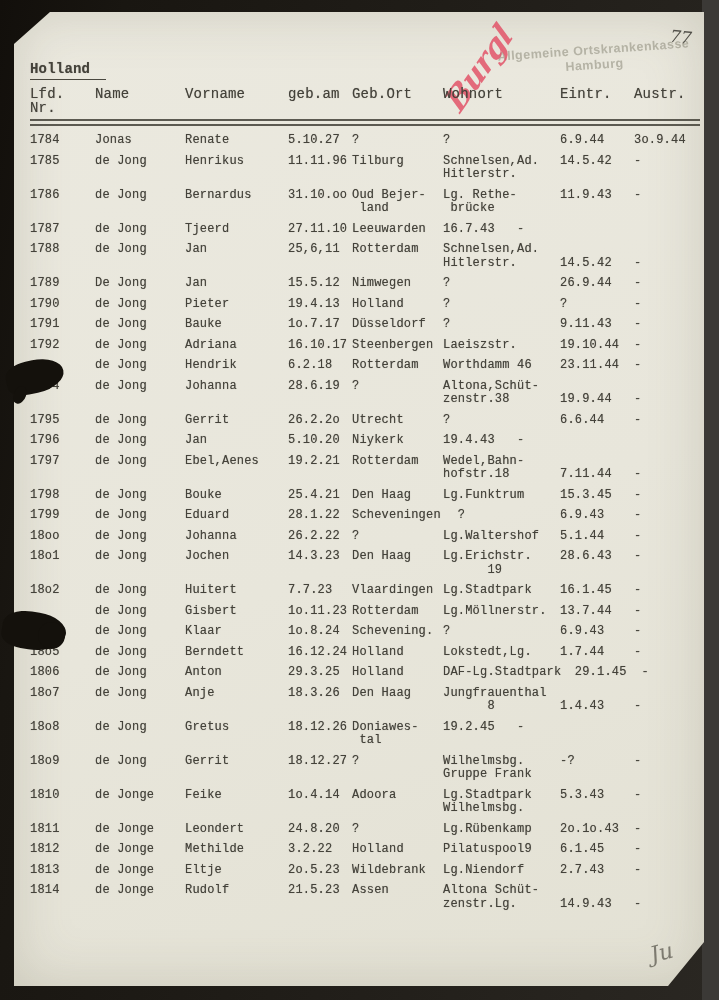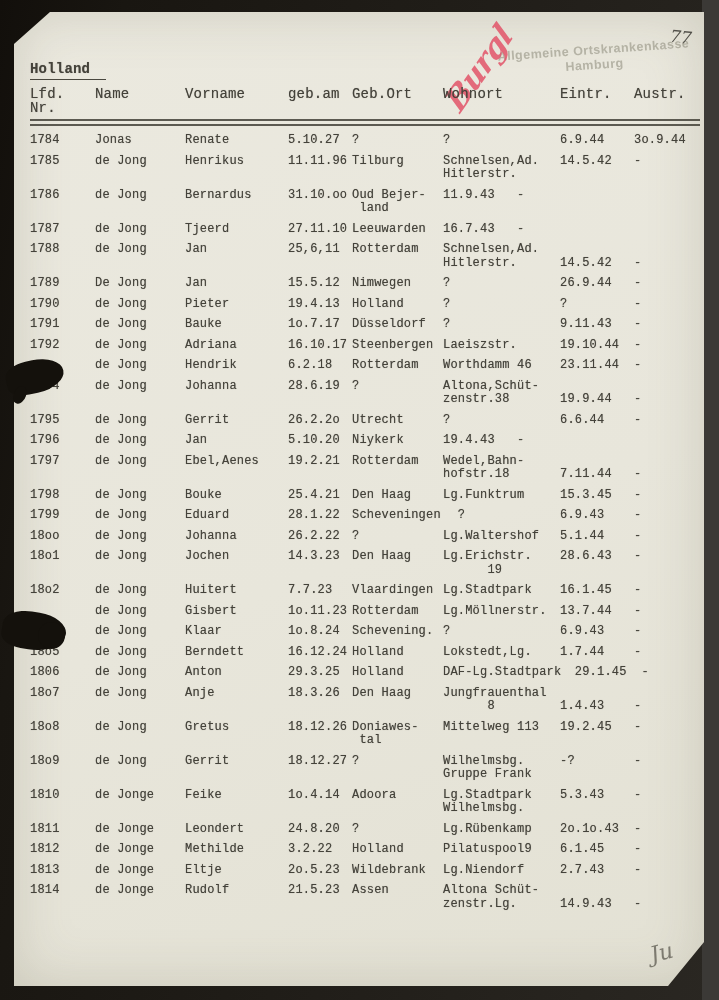--- a/index.html
+++ b/index.html
@@ -87,20 +87,21 @@
             <div class="cell c5"><div class="ln">Schnelsen,Ad.</div><div class="ln">Hitlerstr.</div></div>
             <div class="cell c6"><div class="ln">14.5.42</div></div>
             <div class="cell c7"><div class="ln">-</div></div>
           </div>
           <div class="row">
             <div class="cell c0"><div class="ln">1786</div></div>
             <div class="cell c1"><div class="ln">de Jong</div></div>
             <div class="cell c2"><div class="ln">Bernardus</div></div>
             <div class="cell c3"><div class="ln">31.10.oo</div></div>
             <div class="cell c4"><div class="ln">Oud Bejer-</div><div class="ln"> land</div></div>
+            <div class="cell c5"><div class="ln">Lg. Rethe-</div><div class="ln"> brücke</div></div>
             <div class="cell c6"><div class="ln">11.9.43</div></div>
             <div class="cell c7"><div class="ln">-</div></div>
           </div>
           <div class="row">
             <div class="cell c0"><div class="ln">1787</div></div>
             <div class="cell c1"><div class="ln">de Jong</div></div>
             <div class="cell c2"><div class="ln">Tjeerd</div></div>
             <div class="cell c3"><div class="ln">27.11.10</div></div>
             <div class="cell c4"><div class="ln">Leeuwarden</div></div>
             <div class="cell c6"><div class="ln">16.7.43</div></div>
@@ -304,21 +305,20 @@
             <div class="cell c5"><div class="ln">Jungfrauenthal</div><div class="ln">      8</div></div>
             <div class="cell c6"><div class="ln"></div><div class="ln">1.4.43</div></div>
             <div class="cell c7"><div class="ln"></div><div class="ln">-</div></div>
           </div>
           <div class="row">
             <div class="cell c0"><div class="ln">18o8</div></div>
             <div class="cell c1"><div class="ln">de Jong</div></div>
             <div class="cell c2"><div class="ln">Gretus</div></div>
             <div class="cell c3"><div class="ln">18.12.26</div></div>
             <div class="cell c4"><div class="ln">Doniawes-</div><div class="ln"> tal</div></div>
-            <div class="cell c5"><div class="ln">Mittelweg 113</div></div>
             <div class="cell c6"><div class="ln">19.2.45</div></div>
             <div class="cell c7"><div class="ln">-</div></div>
           </div>
           <div class="row">
             <div class="cell c0"><div class="ln">18o9</div></div>
             <div class="cell c1"><div class="ln">de Jong</div></div>
             <div class="cell c2"><div class="ln">Gerrit</div></div>
             <div class="cell c3"><div class="ln">18.12.27</div></div>
             <div class="cell c4"><div class="ln">?</div></div>
             <div class="cell c5"><div class="ln">Wilhelmsbg.</div><div class="ln">Gruppe Frank</div></div>

